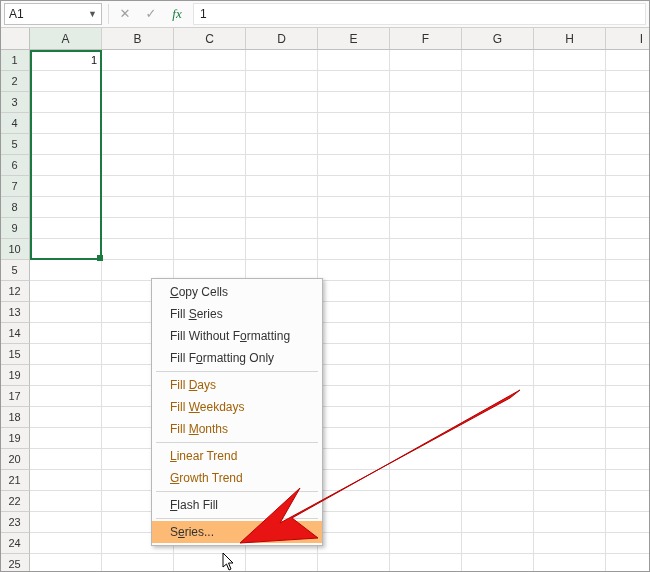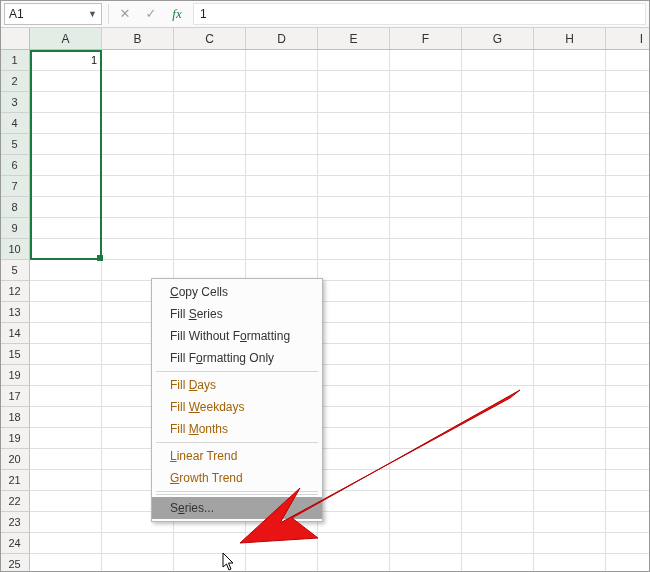--- a/index.html
+++ b/index.html
@@ -192,21 +192,21 @@
   .menu-item {
     padding: 3px 10px 3px 18px;
     color: #333;
     line-height: 16px;
     cursor: default;
   }
   .menu-item.disabled {
     color: #a16207;
   }
   .menu-item.hover {
-    background: #a3a3a3;
+    background: #fdba74;
   }
   .menu-sep {
     height: 1px;
     background: #d5d5d5;
     margin: 2px 4px;
   }
   .accel { text-decoration: underline; }
 
   
   .arrow-svg {
@@ -569,20 +569,21 @@
       <div class="menu-item"><span>Fill Without F</span><span class="accel">o</span><span>rmatting</span></div>
       <div class="menu-item"><span>Fill F</span><span class="accel">o</span><span>rmatting Only</span></div>
       <div class="menu-sep"></div>
       <div class="menu-item disabled"><span>Fill </span><span class="accel">D</span><span>ays</span></div>
       <div class="menu-item disabled"><span>Fill </span><span class="accel">W</span><span>eekdays</span></div>
       <div class="menu-item disabled"><span>Fill </span><span class="accel">M</span><span>onths</span></div>
       <div class="menu-sep"></div>
       <div class="menu-item disabled"><span></span><span class="accel">L</span><span>inear Trend</span></div>
       <div class="menu-item disabled"><span></span><span class="accel">G</span><span>rowth Trend</span></div>
       <div class="menu-sep"></div>
+      <div class="menu-item"><span></span><span class="accel">F</span><span>lash Fill</span></div>
       <div class="menu-sep"></div>
       <div class="menu-item hover"><span>S</span><span class="accel">e</span><span>ries...</span></div>
     </div>
 
   <svg class="arrow-svg" viewBox="0 0 320 200">
     <defs></defs>
     <path d="M 300 30 L 70 155 L 90 120 L 30 175 L 108 170 L 82 150 L 310 22 Z" fill="#e81313" stroke="#b80000" stroke-width="1"></path>
   </svg>
 
   <svg class="cursor" viewBox="0 0 16 20">

